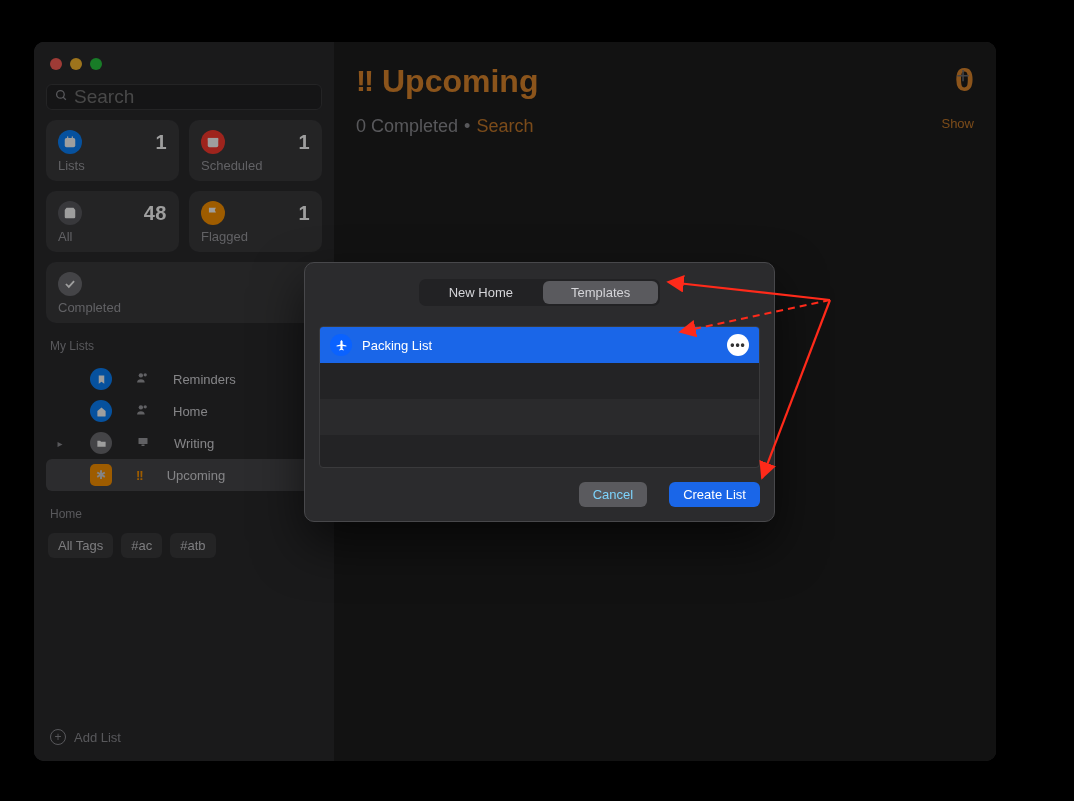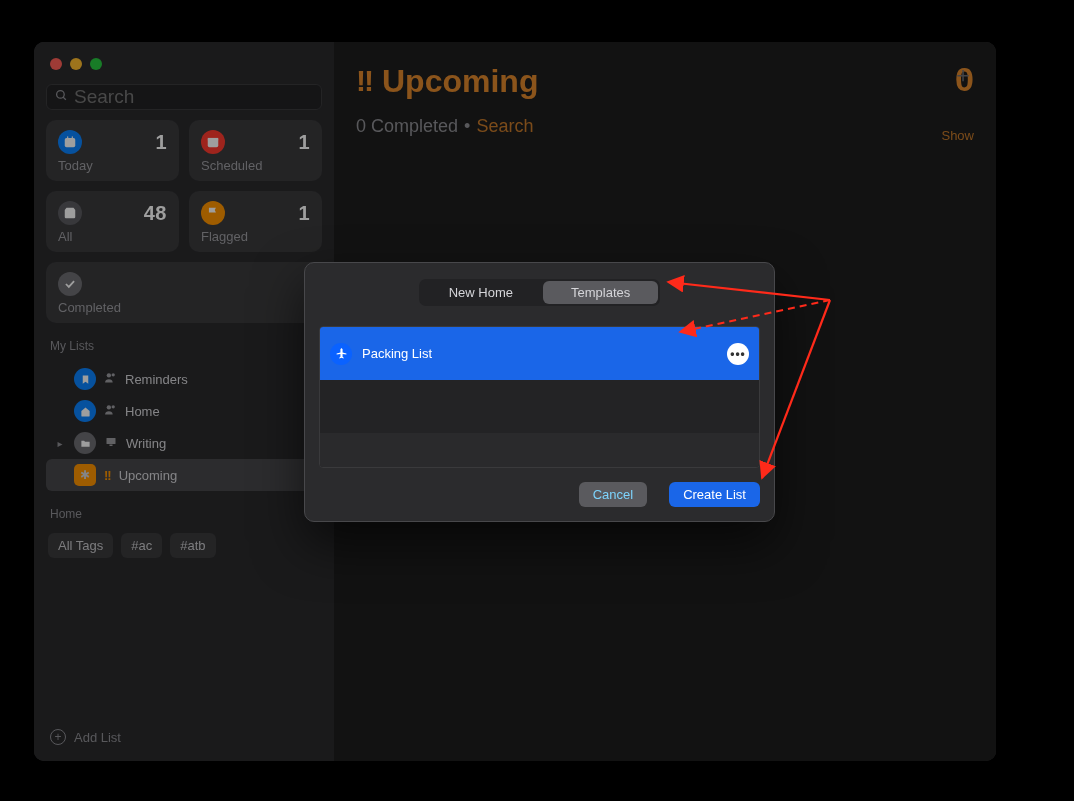--- a/index.html
+++ b/index.html
@@ -50,21 +50,21 @@
     min-height: 56px;
   }
   .card .row1 { display:flex; align-items:center; justify-content:space-between; }
   .card .icon-wrap { width:24px; height:24px; border-radius:50%; display:flex; align-items:center; justify-content:center; }
   .card .count { font-size: 20px; font-weight: 700; color:#fff; letter-spacing:.5px;}
   .card .label { font-size: 13px; color:#9d9da2; }
   .card.wide { grid-column: 1 / 3; }
 
   .section-label { color:#8e8e93; font-size:12px; padding: 6px 4px 0 4px; }
   .list-row {
-    display:flex; align-items:center; gap:8px;
+    display:flex; align-items:center; gap:24px;
     padding: 5px 8px; border-radius:6px; color:#d5d5d9; font-size:13px;
   }
   .list-row.selected { background:#48484b; }
   .list-icon { width:22px; height:22px; border-radius:50%; display:flex;align-items:center;justify-content:center; flex:none; font-size:12px;}
   .disclosure { color:#8e8e93; width:12px; text-align:center; font-size:10px;}
 
   .tags-row { display:flex; gap:8px; padding:2px 0 0 2px;}
   .tag-pill { background:#3a3a3c; color:#c8c8cc; font-size:13px; padding:5px 10px; border-radius:6px;}
 
   .sidebar-footer {
@@ -74,21 +74,21 @@
   .plus-circle { width:16px;height:16px;border:1.5px solid #8e8e93;border-radius:50%;display:flex;align-items:center;justify-content:center;font-size:12px;line-height:1;}
 
   
   .main { flex:1; background:#1e1e1e; padding: 18px 22px; position:relative;}
   .main-header { display:flex; align-items:baseline; justify-content:space-between; }
   .title { display:flex; align-items:center; gap:10px; color:#e0882d; font-size:32px; font-weight:700;}
   .title .bang { color:#e0882d; font-size:30px; letter-spacing:-2px; font-weight:900;}
   .big-zero { color:#e0882d; font-size:34px; font-weight:600;}
   .subhead { display:flex; gap:6px; color:#8e8e93; font-size:18px; margin-top:16px; align-items:center;}
   .subhead .link { color:#c77a2a;}
-  .show-link { color:#c77a2a; font-size:13px; position:absolute; right:22px; top:86px;}
+  .show-link { color:#c77a2a; font-size:13px; position:absolute; right:22px; top:74px;}
   .add-plus { position:absolute; right:22px; top:18px; color:#6f6f73; font-size:22px; font-weight:300;}
 
   
   .dimmer { position:absolute; inset:0; background:rgba(0,0,0,.38); }
 
   
   .modal {
     position:absolute; left:270px; top:220px;
     width:471px; height:260px;
     background:#2b2b2d; border:1px solid #48484b;
@@ -100,21 +100,21 @@
   .seg { align-self:center; display:flex; background:#222224; border-radius:7px; padding:2px; gap:2px;}
   .seg button { border:0; background:transparent; color:#d5d5d9; font-size:13px; padding:4px 28px; border-radius:6px; cursor:pointer;}
   .seg button.active { background:#5a5a5e;}
 
   .template-list {
     margin-top:20px; flex:1;
     background:#232325; border:1px solid #3a3a3c; border-radius:4px;
     overflow:hidden;
   }
   .template-row {
-    display:flex; align-items:center; gap:10px; height:53px;
+    display:flex; align-items:center; gap:10px; height:36px;
     padding:0 10px; font-size:13px; color:#fff;
   }
   .template-row.selected { background:#1a66e8; }
   .template-row.alt { background:#2a2a2c; }
   .template-row .list-icon { background:#0a62ff;}
   .more-dot { margin-left:auto; width:22px;height:22px;border-radius:50%;background:#fff;color:#333;display:flex;align-items:center;justify-content:center;font-weight:900;font-size:12px;letter-spacing:1px;}
 
   .modal-footer { display:flex; justify-content:flex-end; gap:10px; margin-top:14px;}
   .btn { border:0; border-radius:6px; padding:5px 14px; font-size:13px; cursor:pointer;}
   .btn.cancel { background:#5a5a5e; color:#7dd3fc;}
@@ -150,21 +150,21 @@
         <div class="row1">
           <span class="icon-wrap" style="background:#0b84ff">
             <svg width="14" height="14" viewBox="0 0 24 24" fill="#fff">
                 <rect x="3" y="5" width="18" height="16" rx="3"></rect>
                 <rect x="7" y="2" width="2" height="5" rx="1"></rect>
                 <rect x="15" y="2" width="2" height="5" rx="1"></rect>
               </svg>
           </span>
           <span class="count">1</span>
         </div>
-        <span class="label">Today</span>
+        <span class="label">Lists</span>
       </div>
 
       <div class="card">
         <div class="row1">
           <span class="icon-wrap" style="background:#ff3b30">
             <svg width="14" height="14" viewBox="0 0 24 24" fill="#fff">
                 <rect x="3" y="5" width="18" height="16" rx="3"></rect>
                 <rect x="3" y="5" width="18" height="4"></rect>
               </svg>
           </span>

